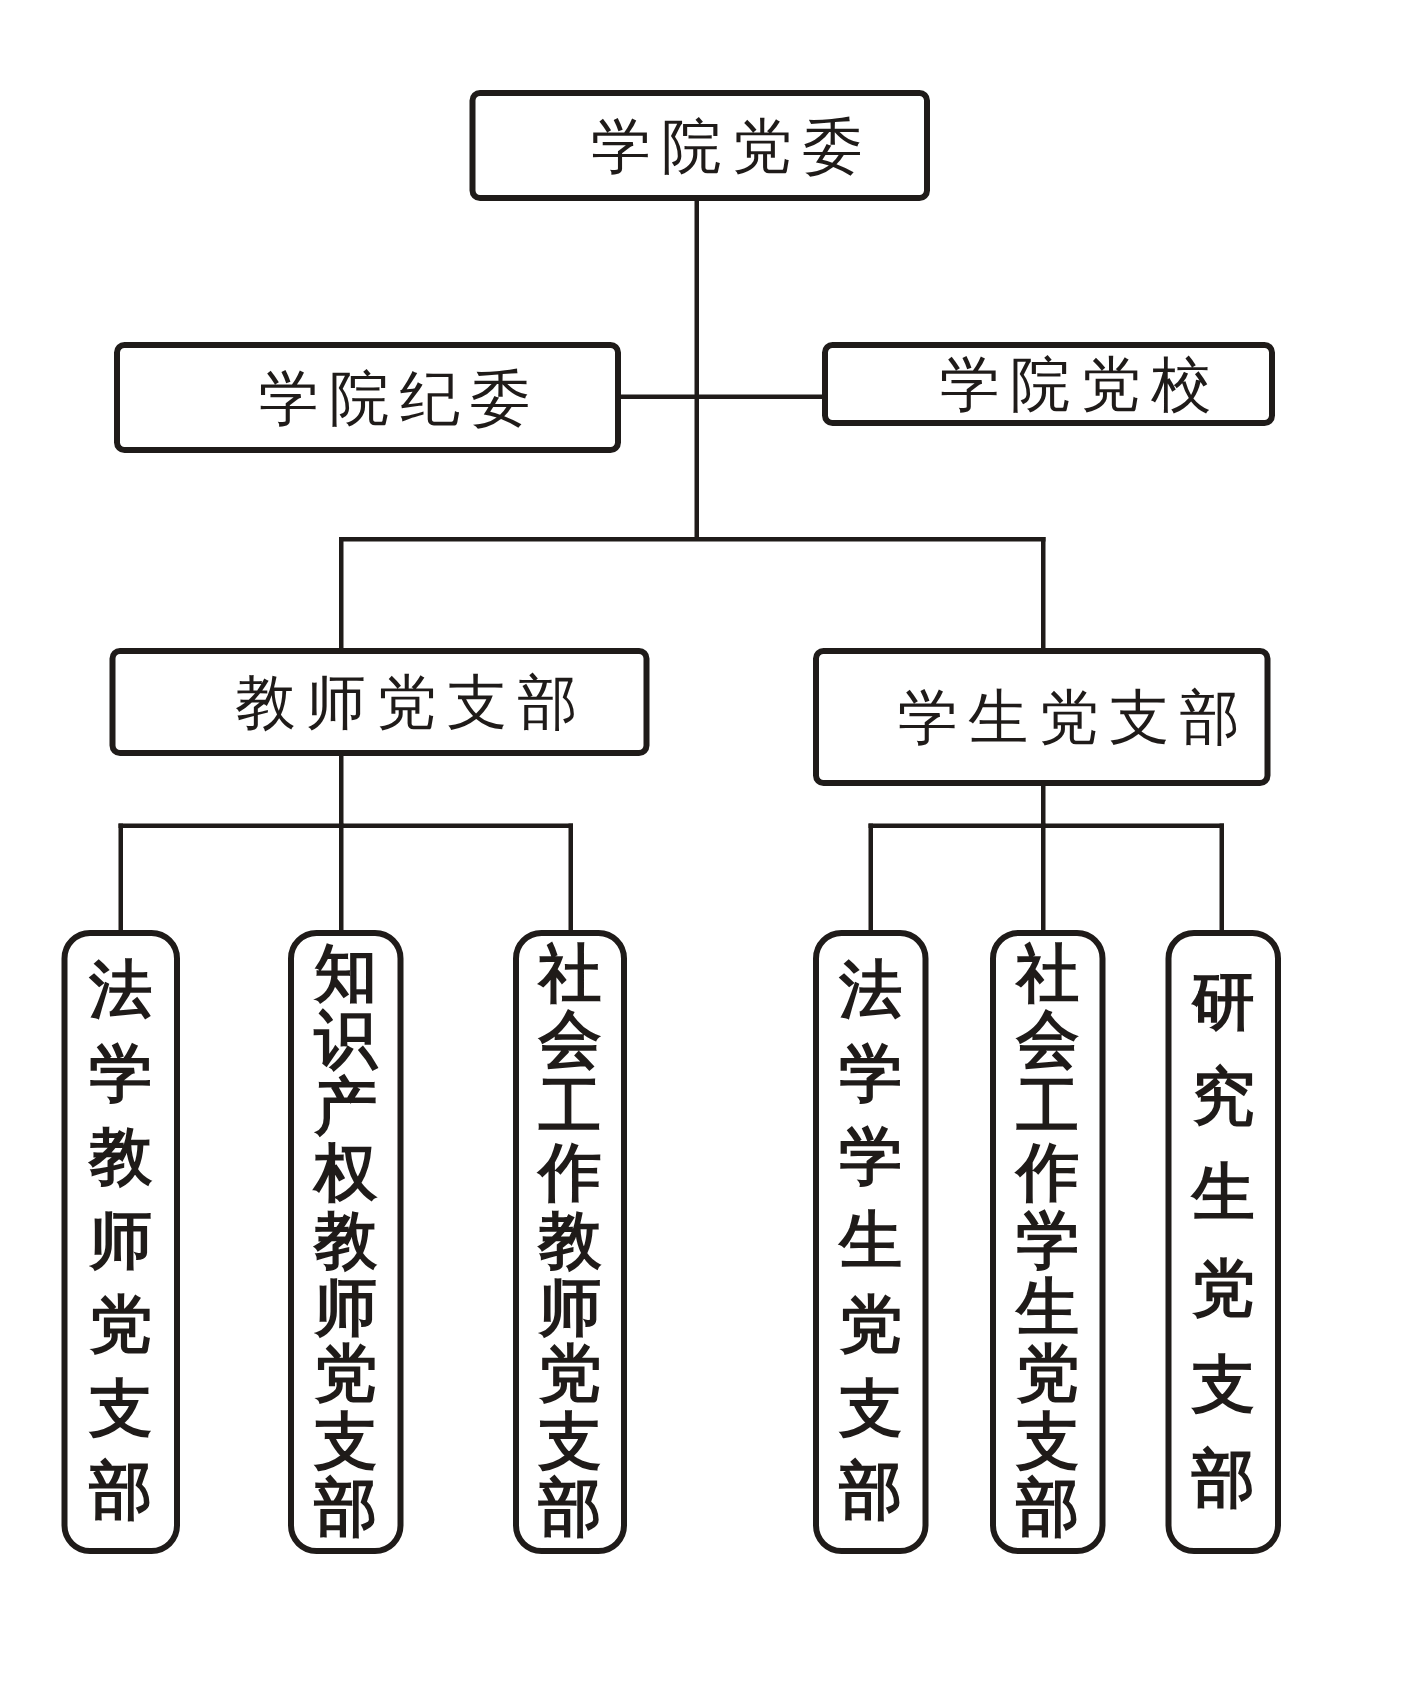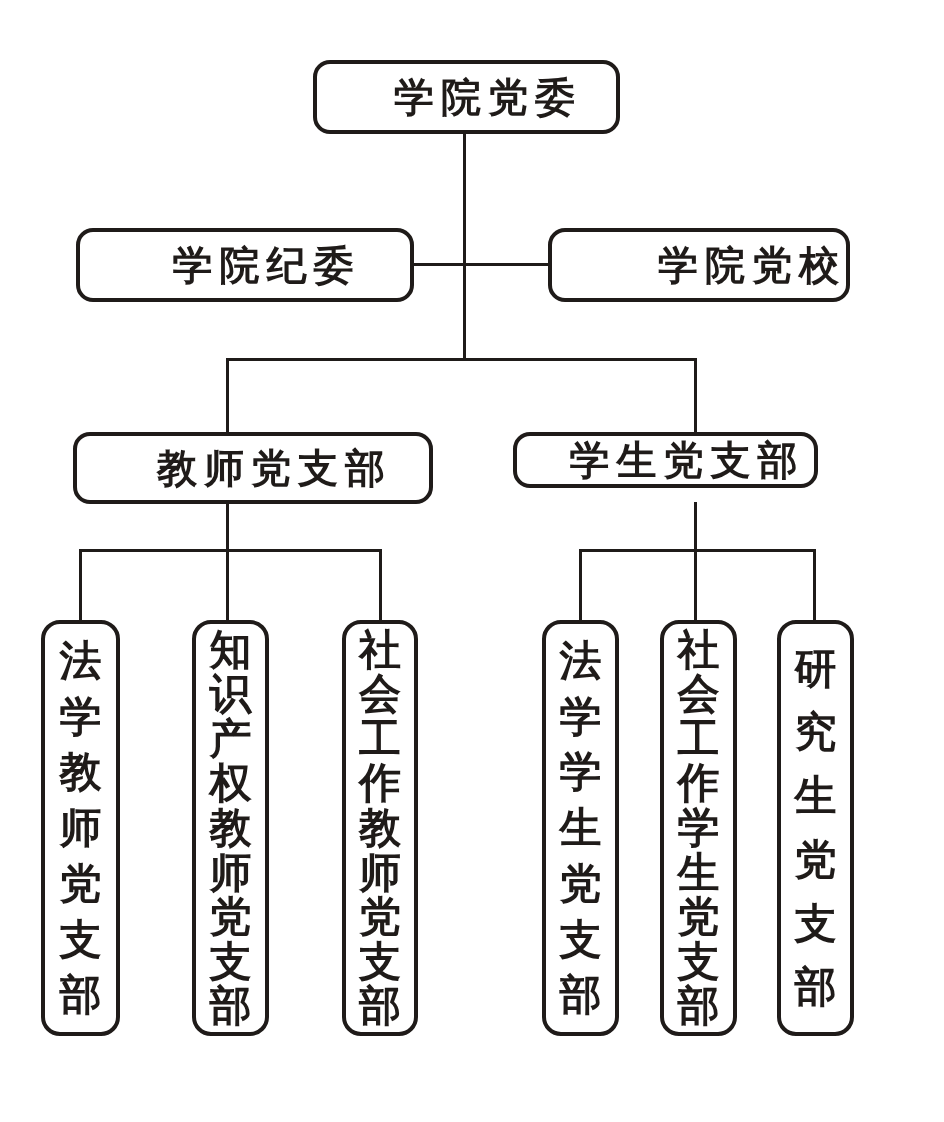--- a/index.html
+++ b/index.html
@@ -19,23 +19,23 @@
   .node {
     position: absolute;
     background: var(--bg);
     border: 4px solid var(--ink);
     box-sizing: border-box;
     display: flex;
     align-items: center;
     justify-content: center;
   }
   .h-node {
-    border-radius: 17px;
+    border-radius: 7px;
     font-size: 40px;
-    font-weight: bold;
+    font-weight: normal;
     letter-spacing: 7px;
     text-indent: 7px;
     white-space: nowrap;
     padding-left: 36px;
   }
   .v-node { border-radius: 19px; }
   .vlabel {
     position: absolute;
     inset: 2px 0;
     display: flex;
@@ -70,28 +70,28 @@
   <div class="line v" style="left:694px; top:549px; height:71px;"></div>
   <div class="line v" style="left:813px; top:549px; height:71px;"></div>
 
   <div class="node h-node" style="left:313px; top:60px; width:307px; height:74px;">
     <span>学院党委</span>
   </div>
 
   <div class="node h-node" style="left:76px; top:228px; width:338px; height:74px;">
     <span>学院纪委</span>
   </div>
-  <div class="node h-node" style="left:548px; top:228px; width:302px; height:74px;justify-content:flex-end;">
+  <div class="node h-node" style="left:548px; top:228px; width:302px; height:56px;">
     <span>学院党校</span>
   </div>
 
   <div class="node h-node" style="left:73px; top:432px; width:360px; height:72px;">
     <span>教师党支部</span>
   </div>
-  <div class="node h-node" style="left:513px; top:432px; width:305px; height:56px;">
+  <div class="node h-node" style="left:542px; top:432px; width:305px; height:92px;">
     <span>学生党支部</span>
   </div>
 
   <div class="node v-node" style="left:41px; top:620px; width:79px; height:416px;">
     <span class="vlabel">
         <span>法</span>
         <span>学</span>
         <span>教</span>
         <span>师</span>
         <span>党</span>

